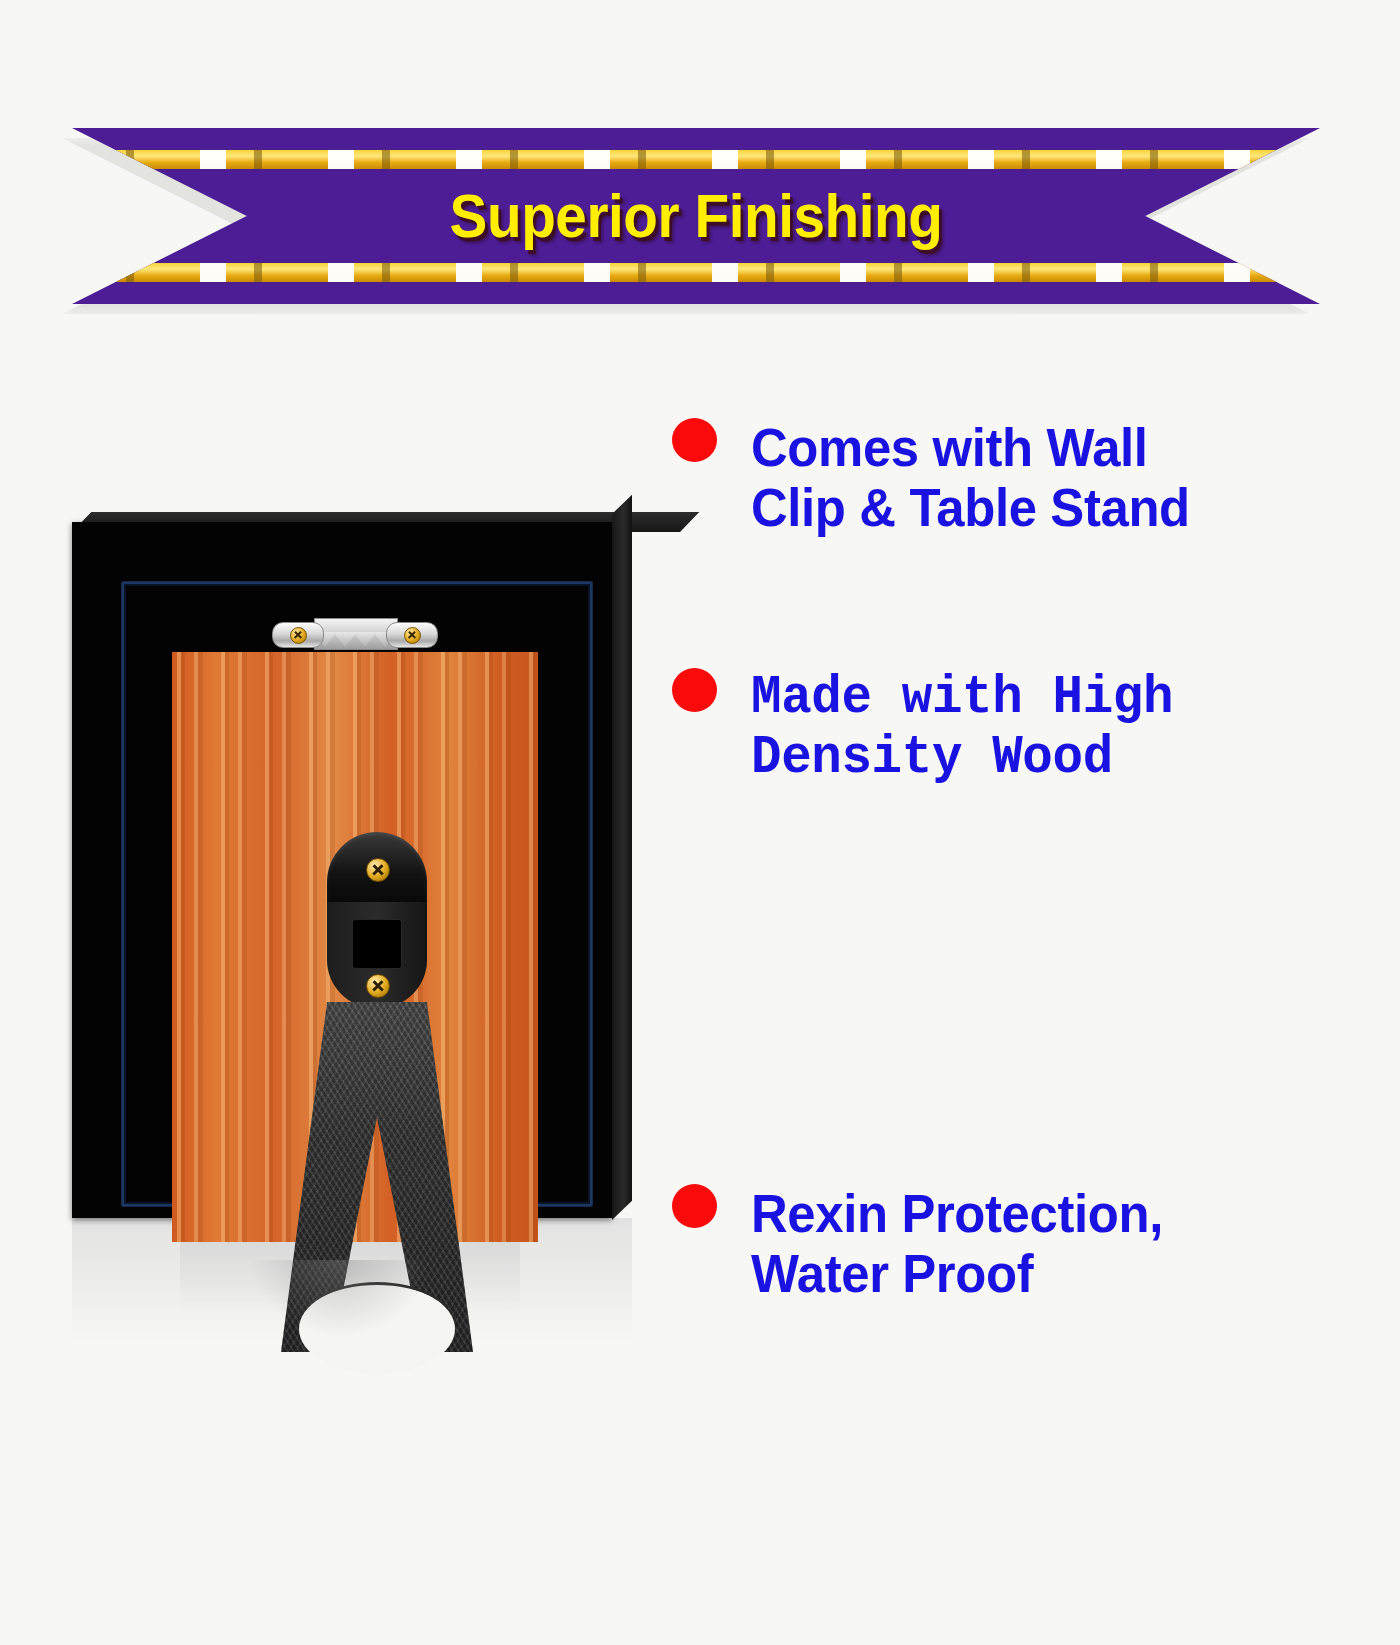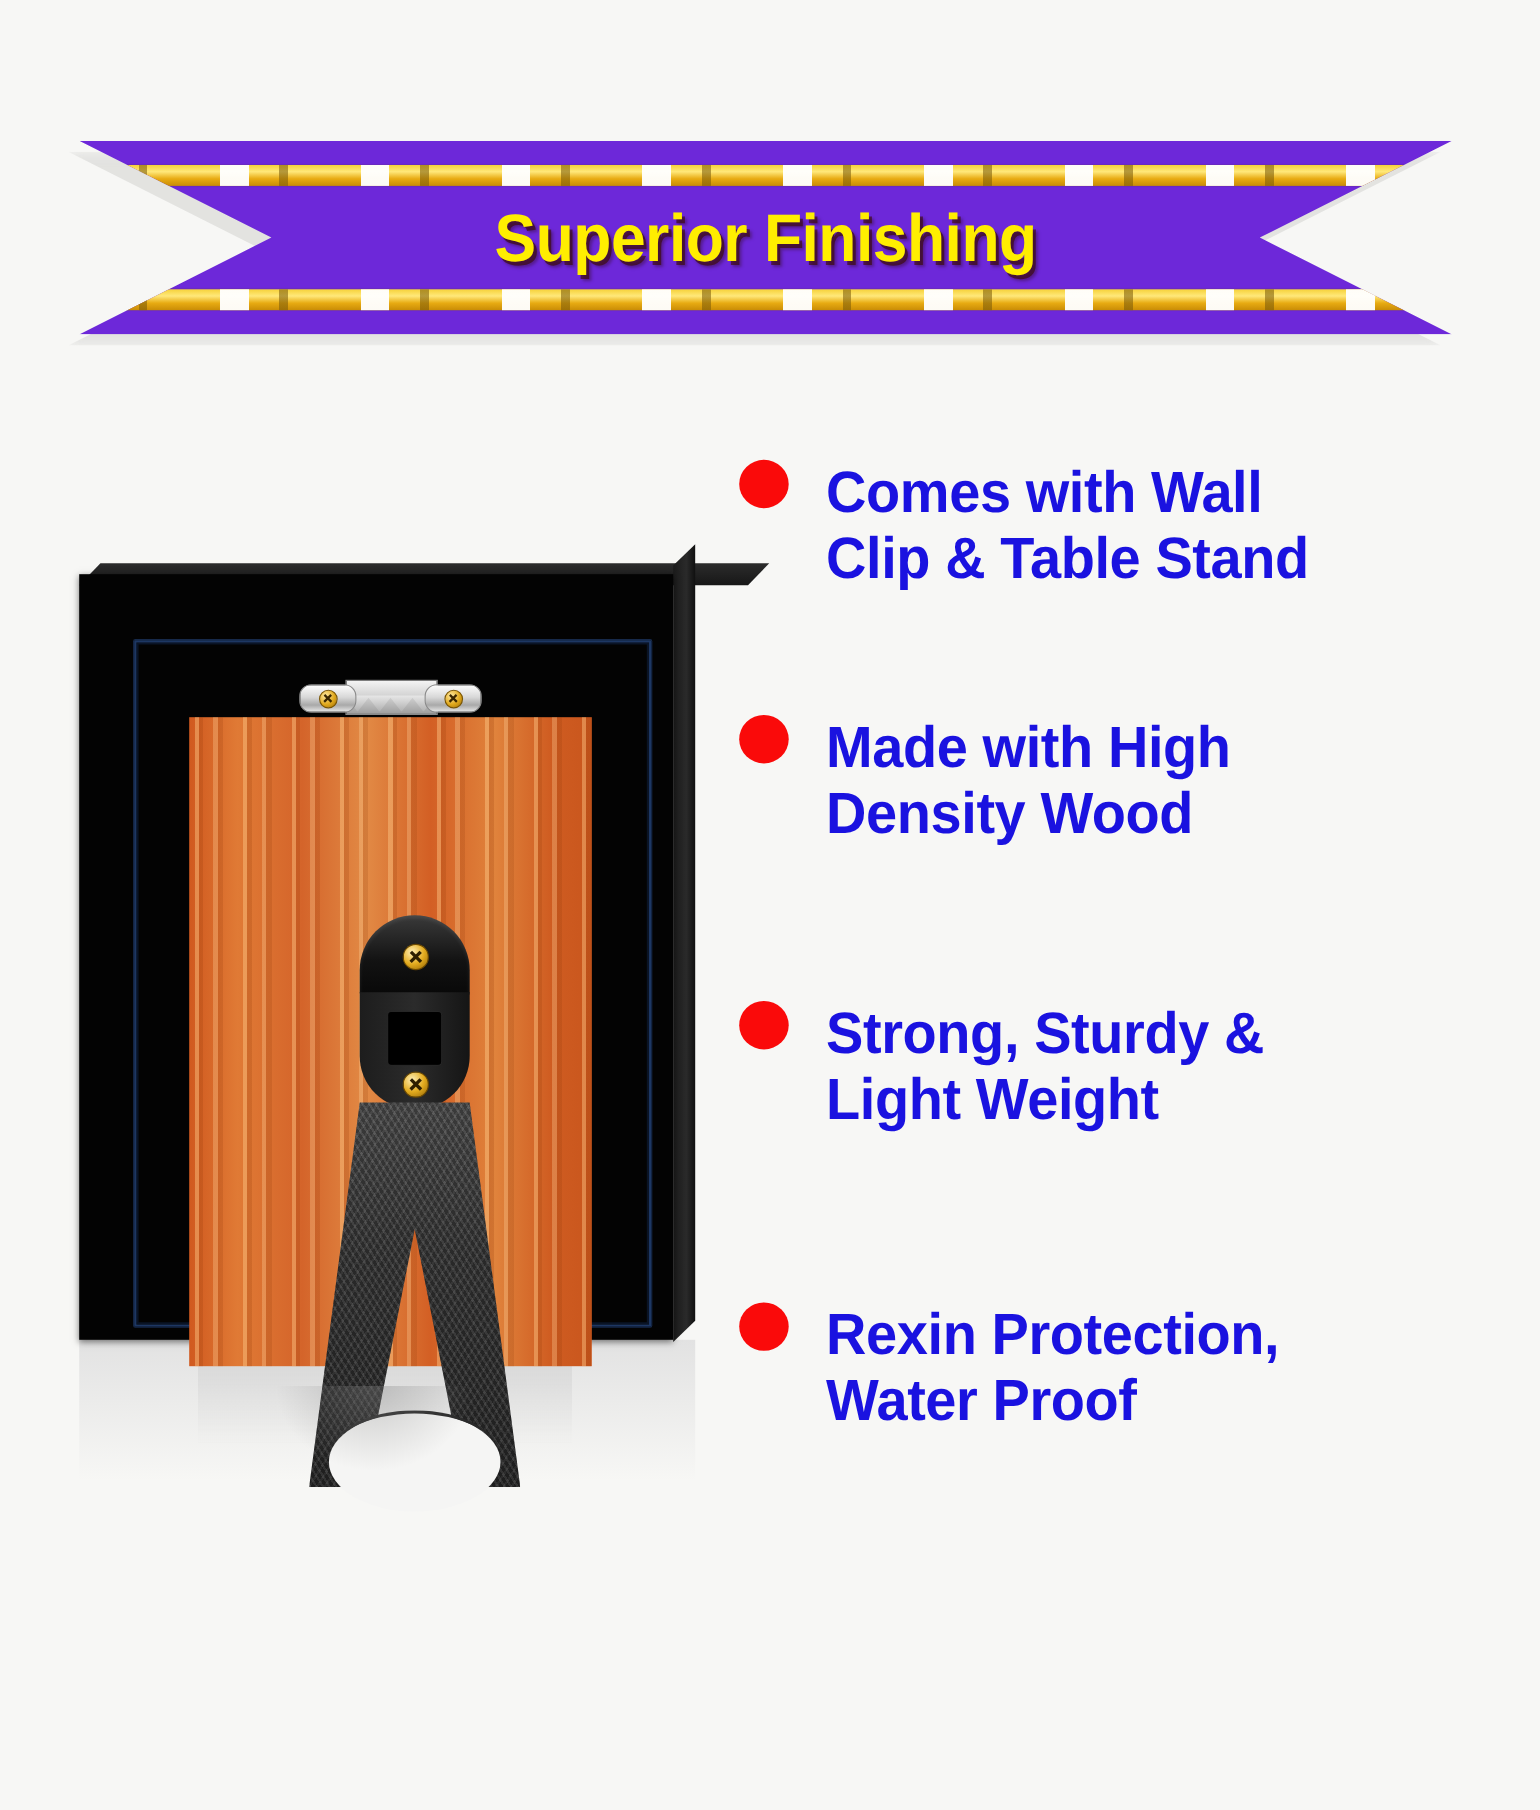--- a/index.html
+++ b/index.html
@@ -16,21 +16,21 @@
   }
   #banner-shadow{
     position:absolute;left:-10px;top:10px;width:1248px;height:176px;
     background:#c9c9c7;opacity:.45;
     -webkit-clip-path:polygon(0 0,14% 0,8.5% 50%,14% 100%,0 100%,100% 100%,86% 100%,91.5% 50%,86% 0,100% 0);
     clip-path:polygon(0 0, 100% 0, 86% 50%, 100% 100%, 0 100%, 14% 50%);
     filter:blur(6px);
   }
   #banner{
     position:absolute;left:0;top:0;width:1248px;height:176px;
-    background:#6d28d9;
+    background:#4c1d95;
     clip-path:polygon(0 0, 100% 0, 86% 50%, 100% 100%, 0 100%, 14% 50%);
     -webkit-clip-path:polygon(0 0, 100% 0, 86% 50%, 100% 100%, 0 100%, 14% 50%);
     overflow:hidden;
   }
   .gold-stripe{
     position:absolute;left:0;width:100%;height:19px;
     background:
       repeating-linear-gradient(90deg,
         rgba(255,255,255,.96) 0px, rgba(255,255,255,.96) 26px,
         rgba(250,216,60,0) 26px, rgba(250,216,60,0) 54px,
@@ -204,21 +204,21 @@
     flex:0 0 auto;width:45px;height:44px;border-radius:50%;
     background:#fa0a0a;margin-right:34px;
   }
   .bullet-text{
     color:#1a12e0;font-size:53px;font-weight:bold;
     line-height:1.14;letter-spacing:-0.4px;
     transform:scaleX(.96);transform-origin:left center;
     white-space:pre-line;
   }
   #bullet-0{top:0;}
-  #bullet-1{top:232px;}
+  #bullet-1{top:250px;font-family:Liberation Mono, monospace;}
   #bullet-2{top:492px;}
   #bullet-3{top:766px;}
 </style>
 </head>
 <body>
 
 <div id="banner-wrap">
   <div id="banner-shadow"></div>
   <div id="banner">
     <div class="gold-stripe" id="stripe-top"></div>
@@ -273,25 +273,20 @@
     <span class="bullet-text">Comes with Wall
 Clip &amp; Table Stand</span>
   </div>
 
   <div class="bullet-row" id="bullet-1">
     <span class="bullet-dot"></span>
     <span class="bullet-text">Made with High
 Density Wood</span>
   </div>
 
-  <div class="bullet-row" id="bullet-2">
-    <span class="bullet-dot"></span>
-    <span class="bullet-text">Strong, Sturdy &amp;
-Light Weight</span>
-  </div>
 
   <div class="bullet-row" id="bullet-3">
     <span class="bullet-dot"></span>
     <span class="bullet-text">Rexin Protection,
 Water Proof</span>
   </div>
 
 </div>
 
 </body></html>

